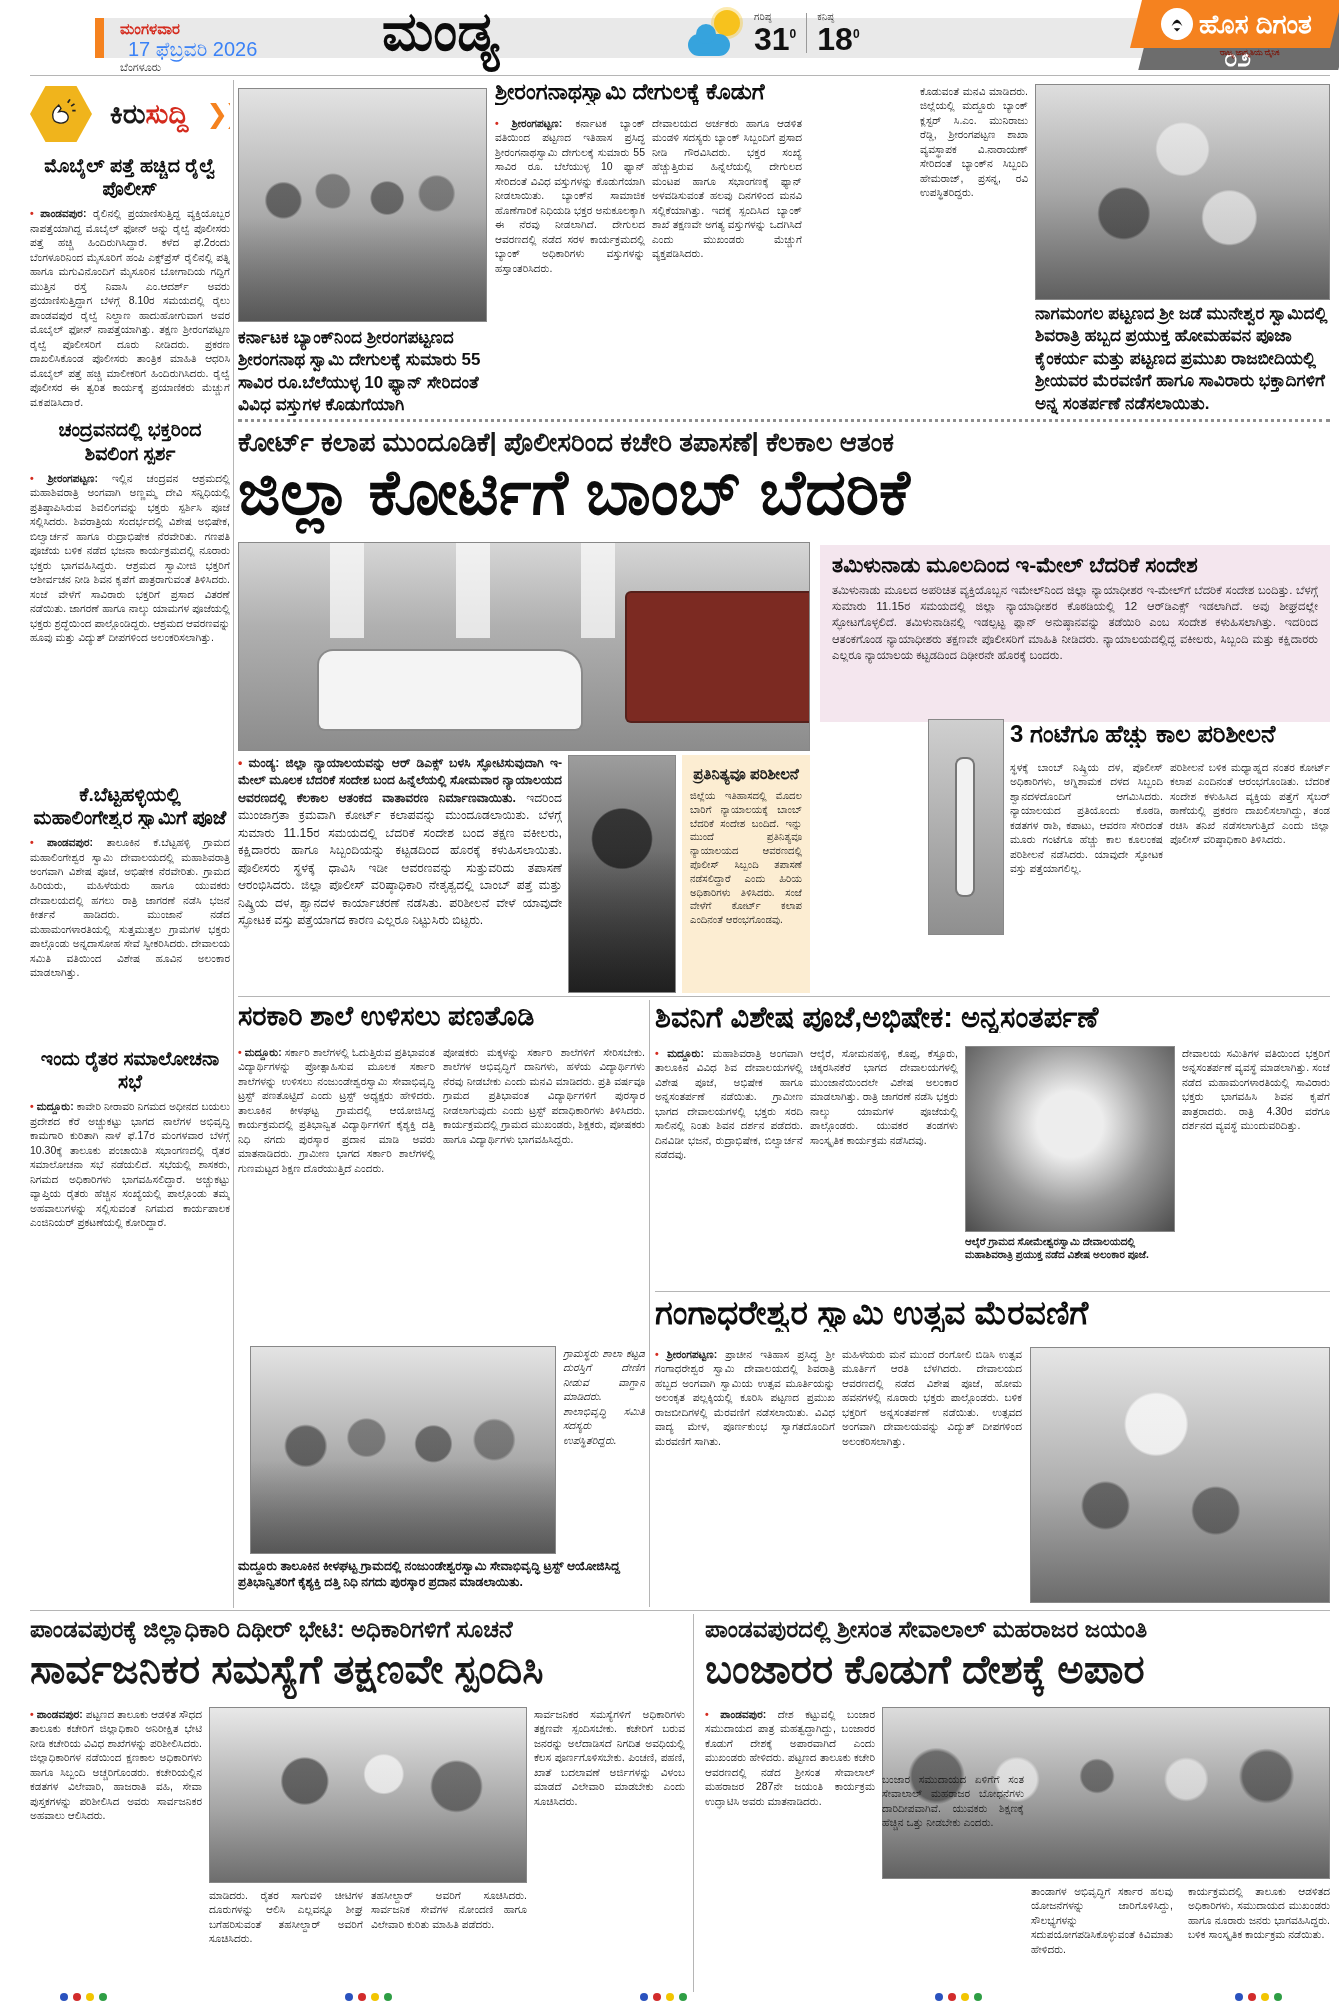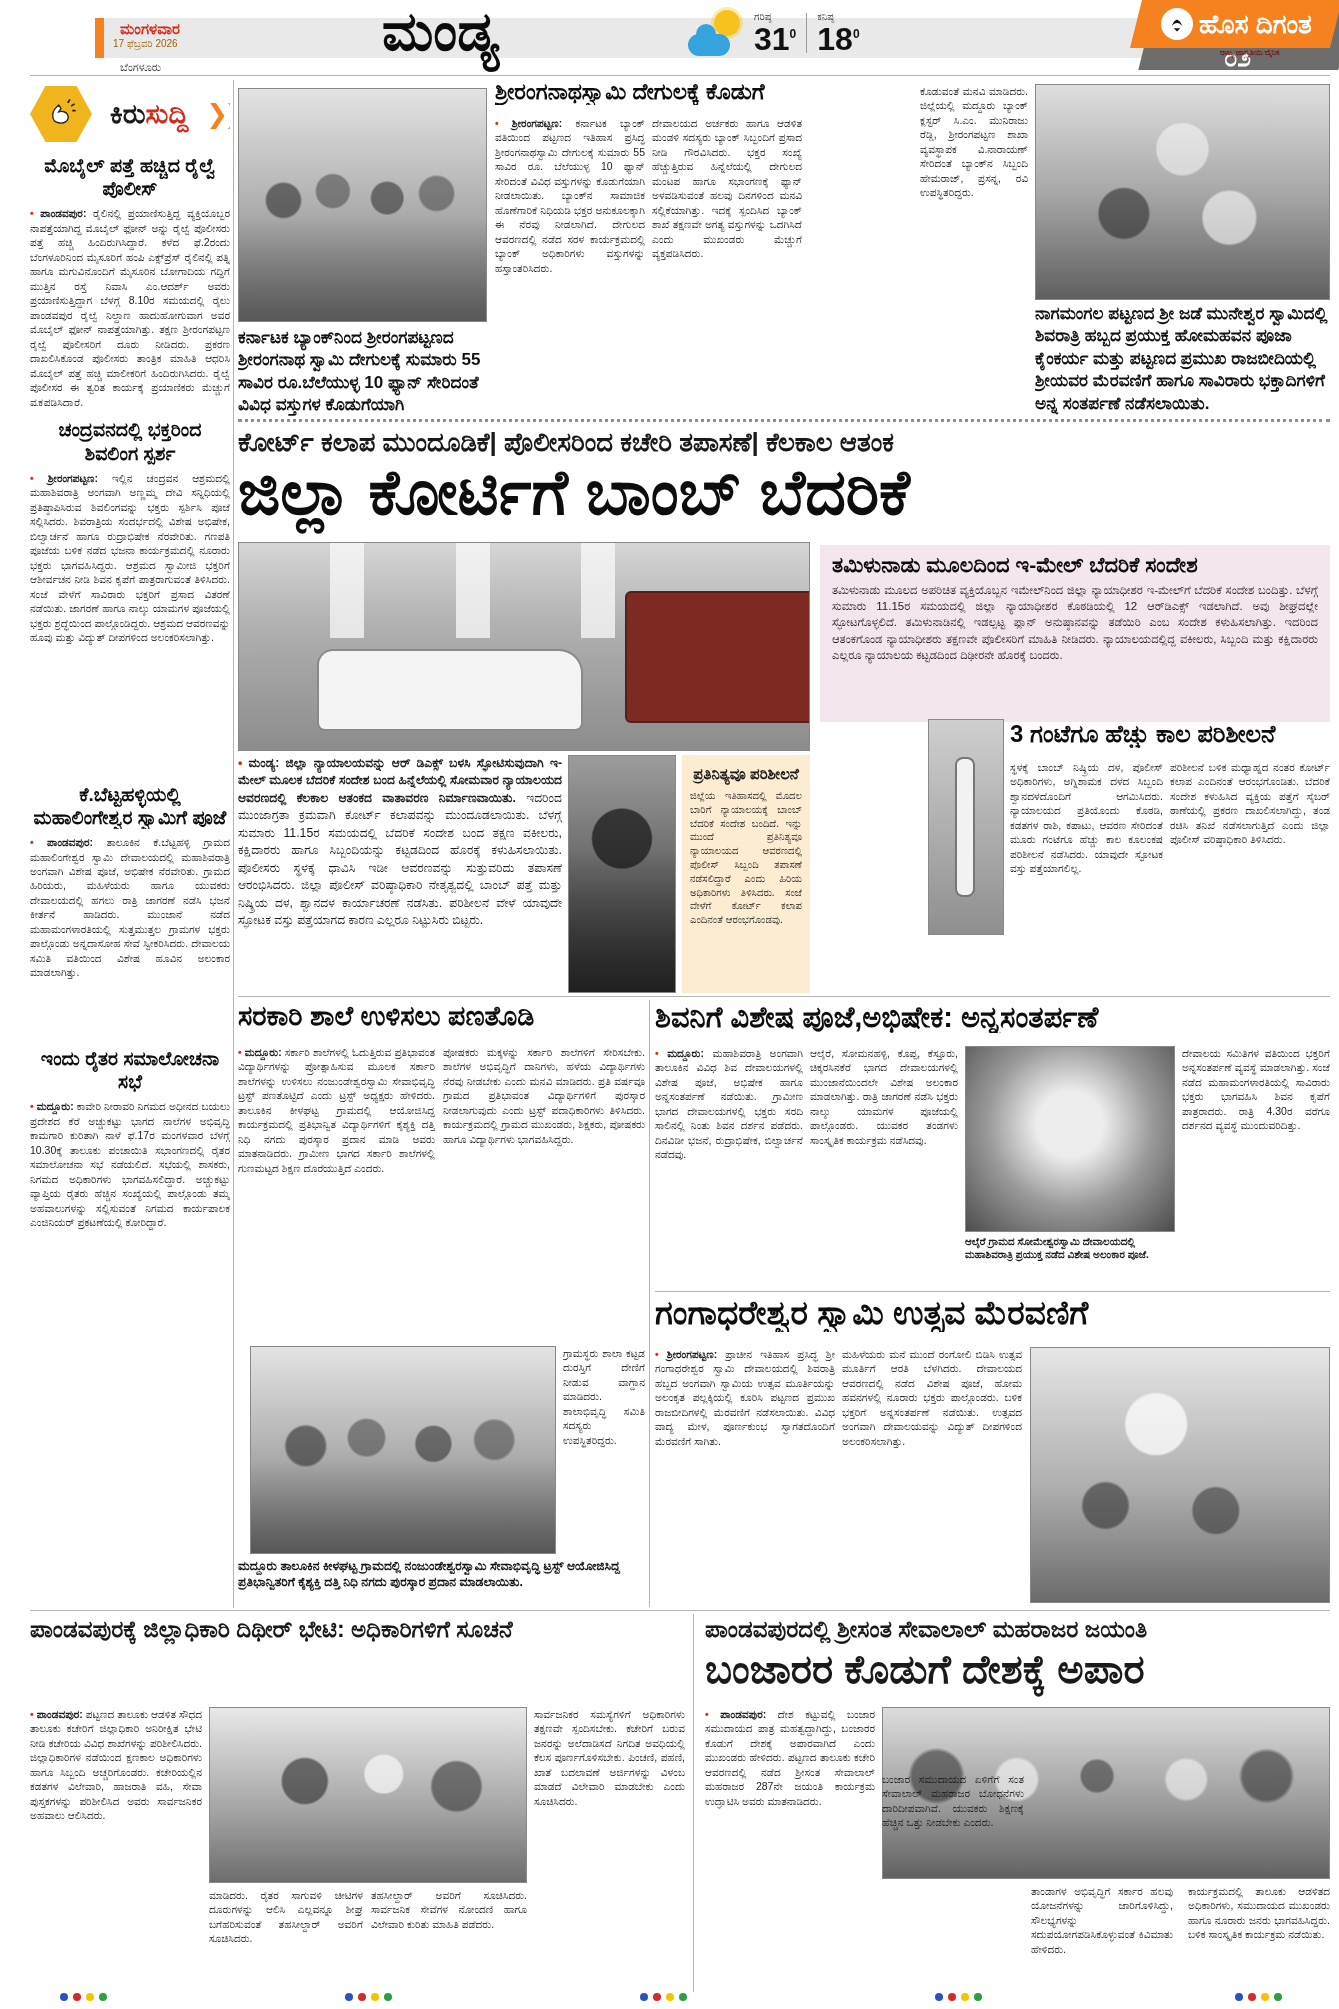--- a/index.html
+++ b/index.html
@@ -55,21 +55,21 @@
      radial-gradient(circle at 86% 40%,rgba(40,40,40,.55) 0 6%,transparent 7%);}
   .ph .suv{position:absolute;left:14%;bottom:10%;width:46%;height:38%;background:#f4f4f4;
      border-radius:14px 22px 6px 6px;box-shadow:0 0 0 2px #8a8a8a;}
   .ph .truck{position:absolute;right:-2%;bottom:14%;width:34%;height:62%;background:#7c2a22;
      border-radius:4px;box-shadow:0 0 0 2px #55201b;}
   .ph .pillar{position:absolute;top:0;width:6%;height:46%;background:rgba(250,250,250,.75);}
   
   #hdr-strip{left:95px;top:18px;width:1050px;height:40px;background:#e9e9e9;}
   #hdr-bar{left:95px;top:18px;width:9px;height:40px;background:#f5821f;}
   #hdr-day{left:120px;top:20px;color:#d42b1e;font-weight:bold;font-size:15px;}
-  #hdr-date{left:113px;top:38px;font-size:10px;color:#a16207;}
+  #hdr-date{left:128px;top:38px;font-size:20px;color:#3b82f6;}
   #hdr-city{left:120px;top:61px;font-size:11px;color:#333;}
   #masthead{left:382px;top:0px;font-size:54px;font-weight:bold;color:#0b0b0b;}
   #hdr-line{left:30px;top:75px;width:1300px;height:1px;}
   
   #wx{left:688px;top:10px;display:flex;align-items:center;gap:10px;}
   .wx-icon{position:relative;width:56px;height:46px;}
   .wx-sun{position:absolute;right:4px;top:0;width:26px;height:26px;border-radius:50%;background:#f7c21d;
       box-shadow:0 0 0 3px rgba(247,194,29,.35);}
   .wx-cloud{position:absolute;left:0;bottom:0;width:42px;height:22px;border-radius:12px;background:#36a3dd;}
   .wx-cloud::before{content:"";position:absolute;left:8px;top:-10px;width:20px;height:20px;border-radius:50%;background:#36a3dd;}
@@ -130,21 +130,21 @@
   #insp-left{left:820px;top:729px;width:102px;height:264px;}
   #ph-hyd{left:928px;top:719px;width:76px;height:216px;}
   #insp-head{left:1010px;top:721px;width:320px;font-size:24px;}
   #insp-c1{left:1010px;top:760px;width:153px;height:233px;}
   #insp-c2{left:1170px;top:760px;width:160px;height:233px;}
   
   #sch-head{left:238px;top:1001px;width:410px;font-size:27px;}
   #sch-c1{left:238px;top:1045px;width:197px;height:296px;}
   #sch-c2{left:443px;top:1045px;width:202px;height:296px;}
   #ph-sch{left:250px;top:1346px;width:306px;height:208px;}
-  #sch-side{left:563px;top:1346px;width:82px;height:208px;}
+  #sch-side{left:563px;top:1346px;width:82px;height:208px;font-style:italic;}
   #sch-cap{left:238px;top:1558px;width:407px;height:48px;font-size:12.3px;}
   
   #shv-head{left:655px;top:1001px;width:675px;font-size:29px;}
   #shv-c1{left:655px;top:1046px;width:148px;height:240px;}
   #shv-c2{left:810px;top:1046px;width:148px;height:240px;}
   #ph-shv{left:965px;top:1046px;width:210px;height:186px;}
   #shv-cap{left:965px;top:1235px;width:210px;height:50px;font-size:10.3px;font-weight:bold;line-height:1.3;overflow:hidden;}
   #shv-c3{left:1182px;top:1046px;width:148px;height:240px;}
   
   #uts-head{left:655px;top:1295px;width:675px;font-size:33px;}
@@ -353,20 +353,21 @@
   </div>
   <div class="abs body-txt" id="uts-c2">
       <p>ಮಹಿಳೆಯರು ಮನೆ ಮುಂದೆ ರಂಗೋಲಿ ಬಿಡಿಸಿ ಉತ್ಸವ ಮೂರ್ತಿಗೆ ಆರತಿ ಬೆಳಗಿದರು. ದೇವಾಲಯದ ಆವರಣದಲ್ಲಿ ನಡೆದ ವಿಶೇಷ ಪೂಜೆ, ಹೋಮ ಹವನಗಳಲ್ಲಿ ನೂರಾರು ಭಕ್ತರು ಪಾಲ್ಗೊಂಡರು. ಬಳಿಕ ಭಕ್ತರಿಗೆ ಅನ್ನಸಂತರ್ಪಣೆ ನಡೆಯಿತು. ಉತ್ಸವದ ಅಂಗವಾಗಿ ದೇವಾಲಯವನ್ನು ವಿದ್ಯುತ್ ದೀಪಗಳಿಂದ ಅಲಂಕರಿಸಲಾಗಿತ್ತು.</p>
     </div>
   <div class="ph ph-procession" id="ph-uts"></div>
 
   <div class="line" id="hl-bottom"></div>
   <div class="line" id="vl-bottom"></div>
 
   <div class="abs" id="bl-kicker">ಪಾಂಡವಪುರಕ್ಕೆ ಜಿಲ್ಲಾಧಿಕಾರಿ ದಿಥೀರ್ ಭೇಟಿ: ಅಧಿಕಾರಿಗಳಿಗೆ ಸೂಚನೆ</div>
+  <div class="abs" id="bl-head">ಸಾರ್ವಜನಿಕರ ಸಮಸ್ಯೆಗೆ ತಕ್ಷಣವೇ ಸ್ಪಂದಿಸಿ</div>
   <div class="abs body-txt" id="bl-c1">
     <p class="dl"><strong>ಪಾಂಡವಪುರ:</strong> <span>ಪಟ್ಟಣದ ತಾಲೂಕು ಆಡಳಿತ ಸೌಧದ ತಾಲೂಕು ಕಚೇರಿಗೆ ಜಿಲ್ಲಾಧಿಕಾರಿ ಅನಿರೀಕ್ಷಿತ ಭೇಟಿ ನೀಡಿ ಕಚೇರಿಯ ವಿವಿಧ ಶಾಖೆಗಳನ್ನು ಪರಿಶೀಲಿಸಿದರು. ಜಿಲ್ಲಾಧಿಕಾರಿಗಳ ನಡೆಯಿಂದ ಕ್ಷಣಕಾಲ ಅಧಿಕಾರಿಗಳು ಹಾಗೂ ಸಿಬ್ಬಂದಿ ಅಚ್ಚರಿಗೊಂಡರು. ಕಚೇರಿಯಲ್ಲಿನ ಕಡತಗಳ ವಿಲೇವಾರಿ, ಹಾಜರಾತಿ ವಹಿ, ಸೇವಾ ಪುಸ್ತಕಗಳನ್ನು ಪರಿಶೀಲಿಸಿದ ಅವರು ಸಾರ್ವಜನಿಕರ ಅಹವಾಲು ಆಲಿಸಿದರು.</span></p>
   </div>
   <div class="ph ph-office" id="ph-bl"></div>
   <div class="abs body-txt" id="bl-u1">
       <p>ಮಾಡಿದರು. ರೈತರ ಸಾಗುವಳಿ ಚೀಟಿಗಳ ದೂರುಗಳನ್ನು ಆಲಿಸಿ ಎಲ್ಲವನ್ನೂ ಶೀಘ್ರ ಬಗೆಹರಿಸುವಂತೆ ತಹಸೀಲ್ದಾರ್ ಅವರಿಗೆ ಸೂಚಿಸಿದರು.</p>
     </div>
   <div class="abs body-txt" id="bl-u2">
       <p>ತಹಸೀಲ್ದಾರ್ ಅವರಿಗೆ ಸೂಚಿಸಿದರು. ಸಾರ್ವಜನಿಕ ಸೇವೆಗಳ ನೋಂದಣಿ ಹಾಗೂ ವಿಲೇವಾರಿ ಕುರಿತು ಮಾಹಿತಿ ಪಡೆದರು.</p>
     </div>

